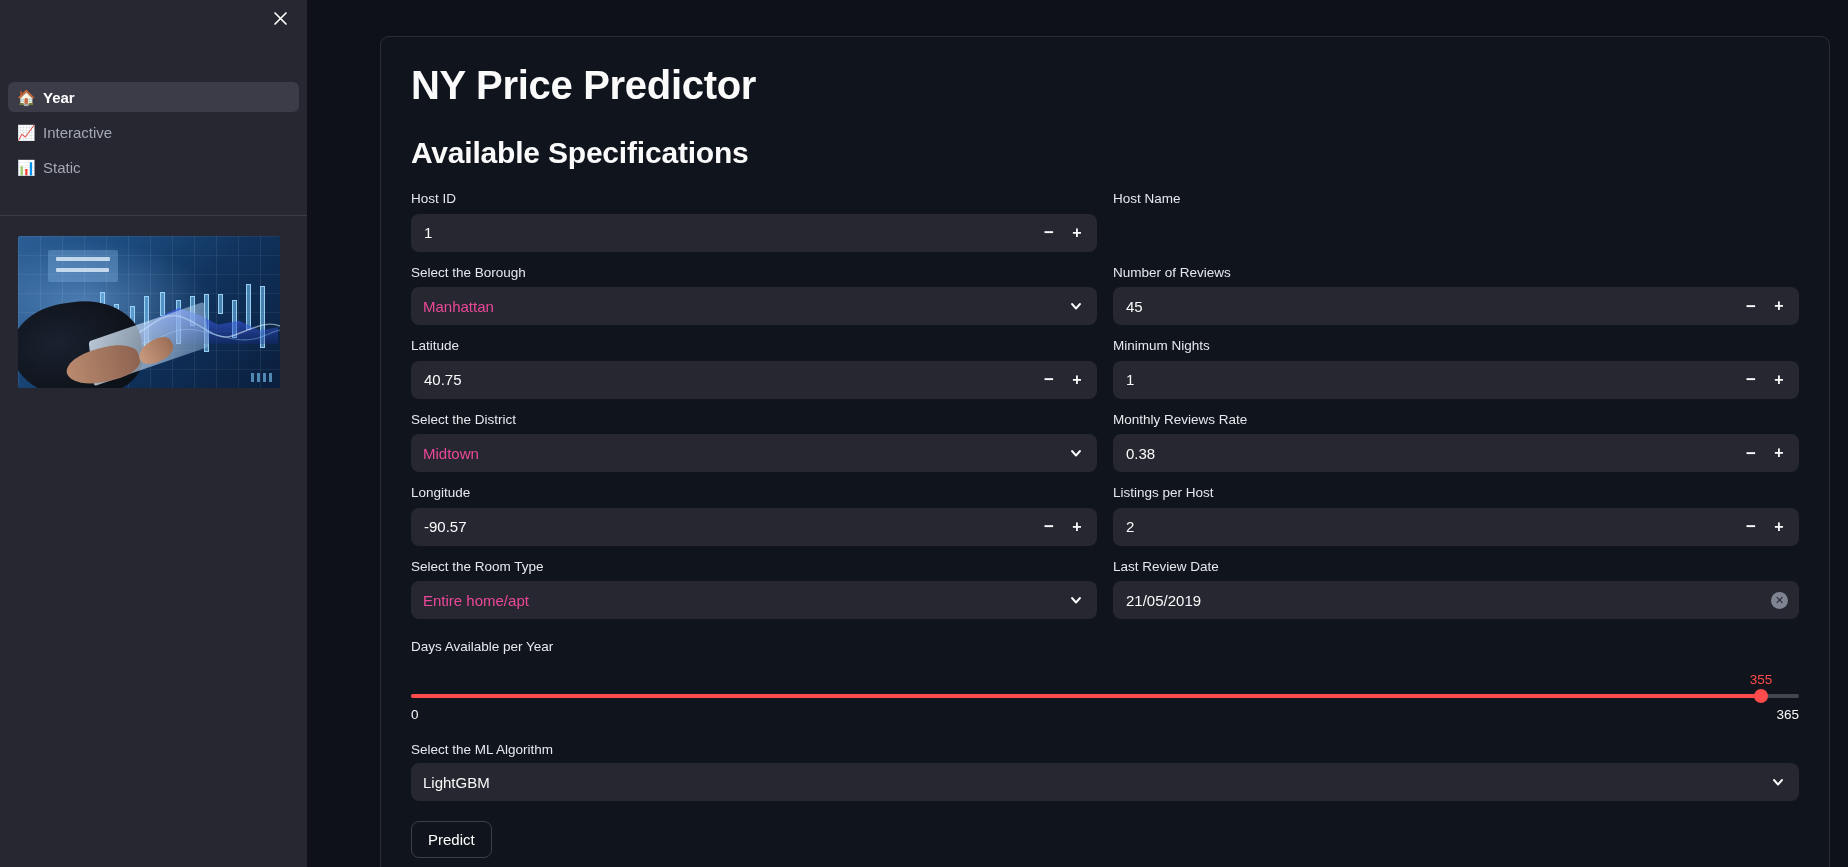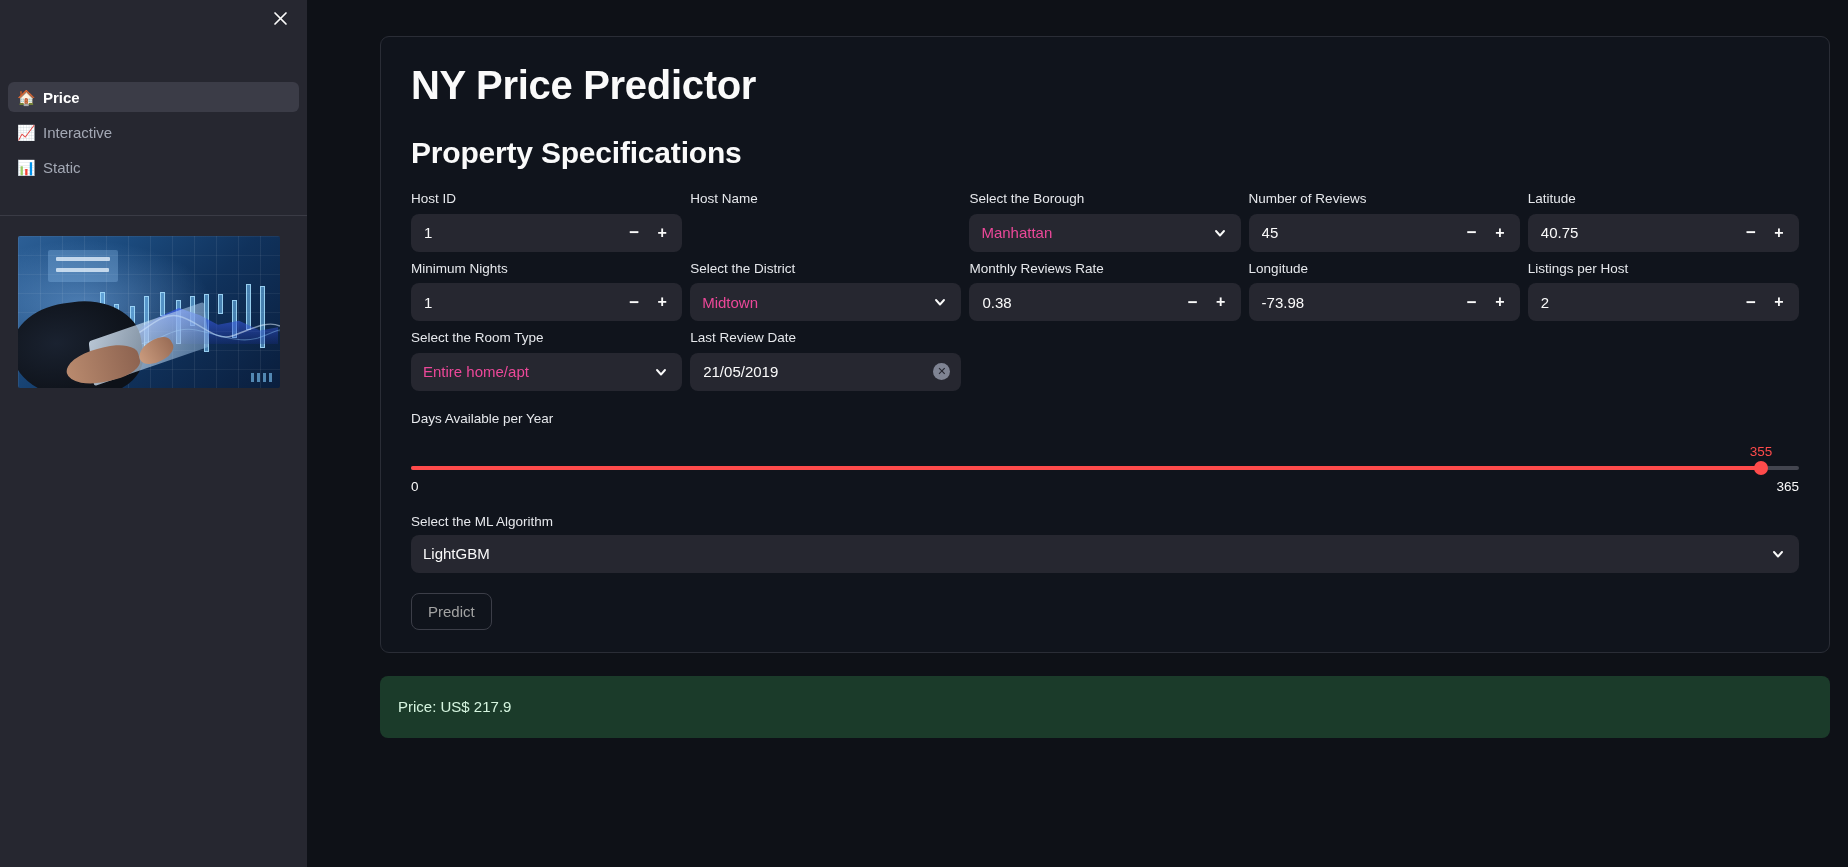--- a/index.html
+++ b/index.html
@@ -159,25 +159,24 @@
     color: #fafafa;
     font-size: 30px;
     font-weight: 700;
     letter-spacing: -0.2px;
     padding-left: 15px;
     margin-bottom: 20px;
   }
 
   .grid4 {
     display: grid;
-    grid-template-columns: repeat(5, 1fr);
+    grid-template-columns: repeat(2, 1fr);
     column-gap: 16px;
     row-gap: 12px;
     padding-left: 15px;
-    gap: 8px;
   }
   .field { display: flex; flex-direction: column; }
   .field-label {
     font-size: 13.5px;
     color: #e6e8ec;
     margin-bottom: 6px;
     line-height: 1.3;
   }
 
   .input-shell {
@@ -286,21 +285,21 @@
   }
   .ml-select .val { flex:1 1 auto; color:#fafafa; font-size:15px; }
 
   .predict-wrap { padding-left: 15px; margin-top: 20px; }
   .predict-btn {
     display: inline-flex; align-items:center; justify-content:center;
     height: 37px; padding: 0 16px;
     background: transparent;
     border: 1px solid #3c3e48;
     border-radius: 8px;
-    color: #a3a3a3;
+    color: #ffffff;
     font-size: 15px;
     font-family: "Liberation Sans", sans-serif;
     cursor: pointer;
   }
 
   .result-wrap {
     margin: 23px 18px 0 73px;
   }
   .result-banner {
     background: #1b3b2a;
@@ -322,21 +321,21 @@
       <svg width="15" height="15" viewBox="0 0 15 15" fill="none" stroke="currentColor" stroke-width="1.7" stroke-linecap="round">
         <line x1="2" y1="2" x2="13" y2="13"></line>
           <line x1="13" y1="2" x2="2" y2="13"></line>
       </svg>
     </div>
   </div>
 
   <nav class="nav-list">
     <div class="nav-item active">
       <span class="nav-emoji">🏠</span>
-      <span>Price</span>
+      <span>Year</span>
     </div>
     <div class="nav-item">
       <span class="nav-emoji">📈</span>
       <span>Interactive</span>
     </div>
     <div class="nav-item">
       <span class="nav-emoji">📊</span>
       <span>Static</span>
     </div>
   </nav>
@@ -381,21 +380,21 @@
           <i></i>
         </div>
     </div>
   </div>
 </aside>
 
 <main class="main">
 
   <section class="card">
     <h1 class="app-title">NY Price Predictor</h1>
-    <h2 class="section-title">Property Specifications</h2>
+    <h2 class="section-title">Available Specifications</h2>
 
     <div class="grid4">
 
       <div class="field">
         <label class="field-label">Host ID</label>
         <div class="input-shell">
           <span class="val">1</span>
           <span class="stepper">
             <span class="step-btn minus">−</span>
             <span class="step-btn">+</span>
@@ -471,21 +470,21 @@
           <span class="stepper">
             <span class="step-btn minus">−</span>
             <span class="step-btn">+</span>
           </span>
         </div>
       </div>
 
       <div class="field">
         <label class="field-label">Longitude</label>
         <div class="input-shell">
-          <span class="val">-73.98</span>
+          <span class="val">-90.57</span>
           <span class="stepper">
             <span class="step-btn minus">−</span>
             <span class="step-btn">+</span>
           </span>
         </div>
       </div>
 
       <div class="field">
         <label class="field-label">Listings per Host</label>
         <div class="input-shell">

